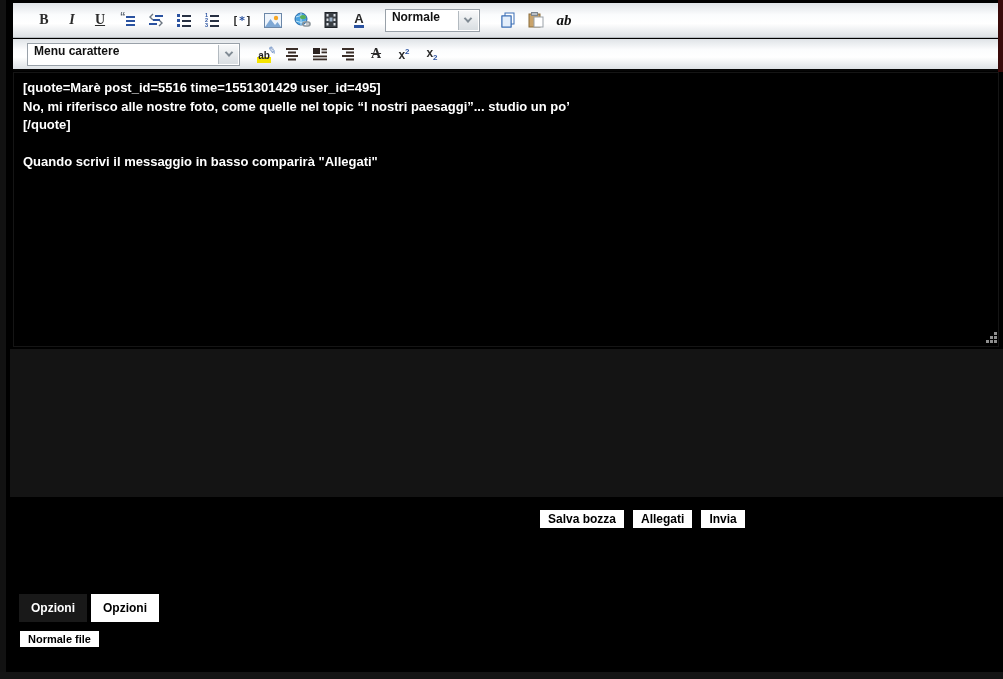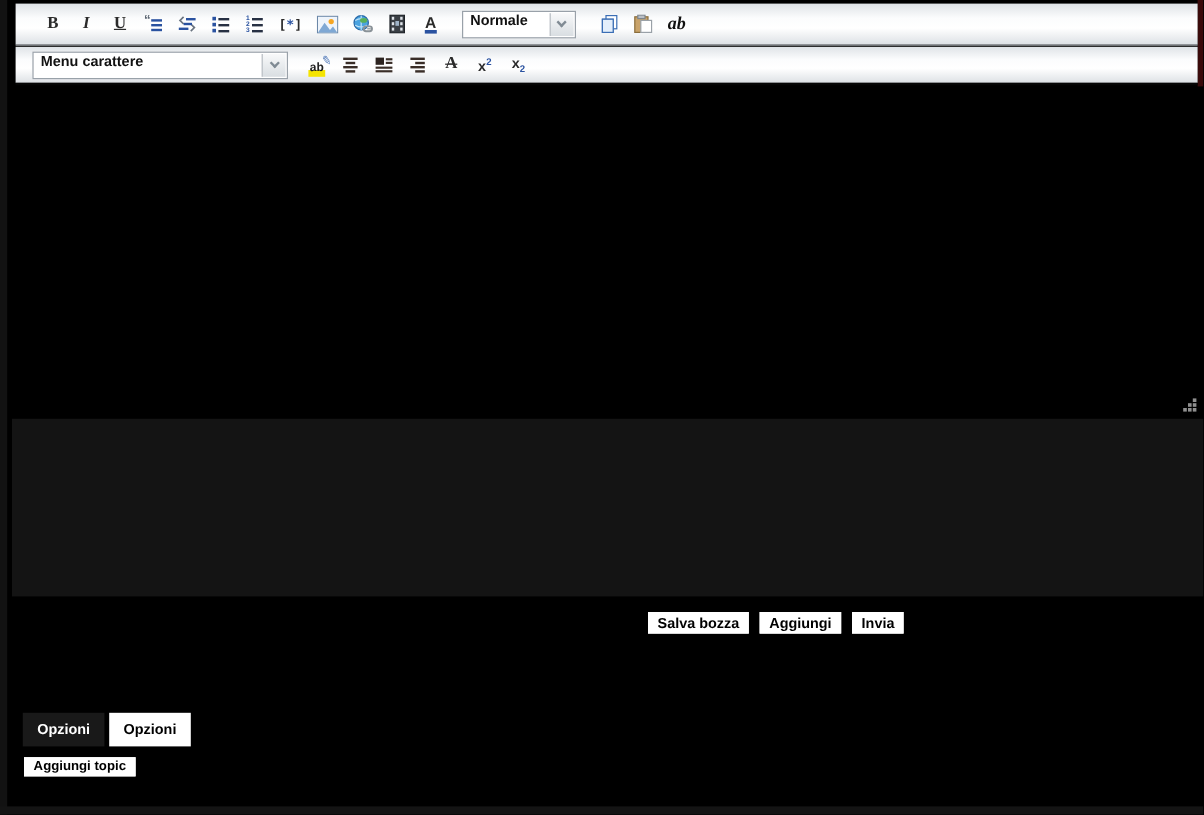--- a/index.html
+++ b/index.html
@@ -226,46 +226,51 @@
       <span class="glyph st">A</span>
     </button>
     <button class="tbtn">
       <span class="supsub"><span>x</span><sup>2</sup></span>
     </button>
     <button class="tbtn">
       <span class="supsub"><span>x</span><sub>2</sub></span>
     </button>
   </div>
 
+  <div class="editor">[quote=Marè post_id=5516 time=1551301429 user_id=495]
+No, mi riferisco alle nostre foto, come quelle nel topic “I nostri paesaggi”... studio un po’
+[/quote]
+
+Quando scrivi il messaggio in basso comparirà "Allegati"</div>
   <div class="grip">
     <svg width="13" height="13" viewBox="0 0 13 13">
       <g fill="#8f8f8f">
         <rect x="9" y="1" width="3" height="3"></rect>
         <rect x="9" y="5" width="3" height="3"></rect>
         <rect x="5" y="5" width="3" height="3"></rect>
         <rect x="9" y="9" width="3" height="3"></rect>
         <rect x="5" y="9" width="3" height="3"></rect>
         <rect x="1" y="9" width="3" height="3"></rect>
       </g>
     </svg>
   </div>
 
   <div class="mid-panel"></div>
 
   <div class="actions">
     <button class="btn">Salva bozza</button>
-    <button class="btn">Aggiungi</button>
+    <button class="btn">Allegati</button>
     <button class="btn">Invia</button>
   </div>
 
   <div class="tabs">
     <div class="tab inactive">Opzioni</div>
     <div class="tab active">Opzioni</div>
   </div>
 
 
   <div class="add-file">
-    <button class="btn" style="font-size:11px;">Aggiungi topic</button>
+    <button class="btn" style="font-size:11px;">Normale file</button>
   </div>
 
   <div class="bottom-strip"></div>
 
 </div>
 
 </body></html>

